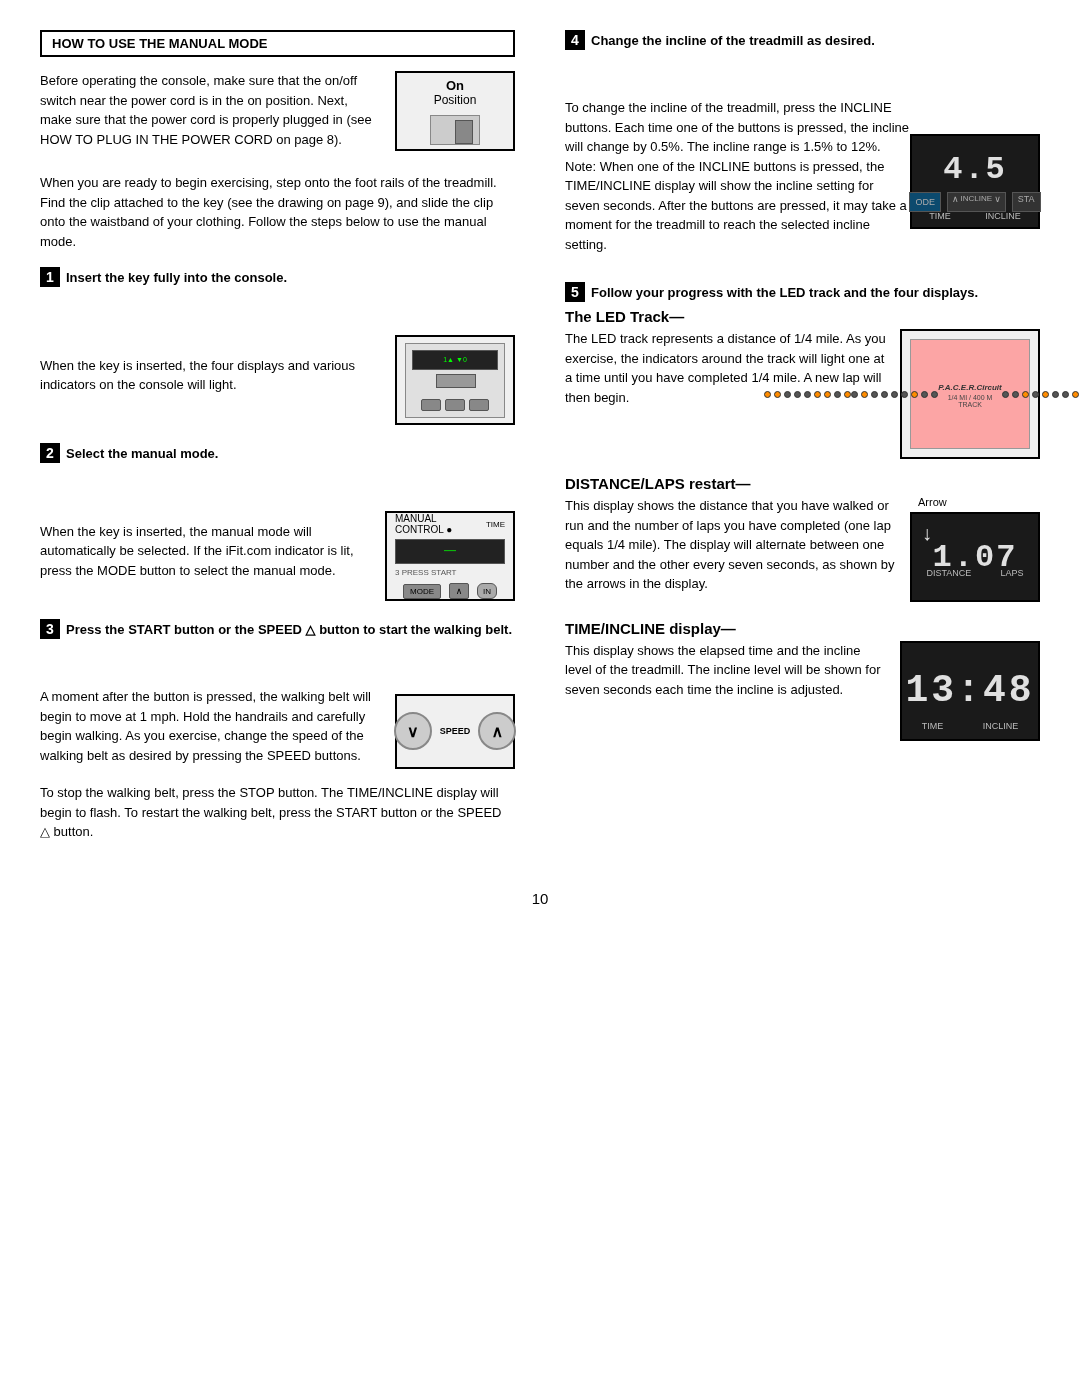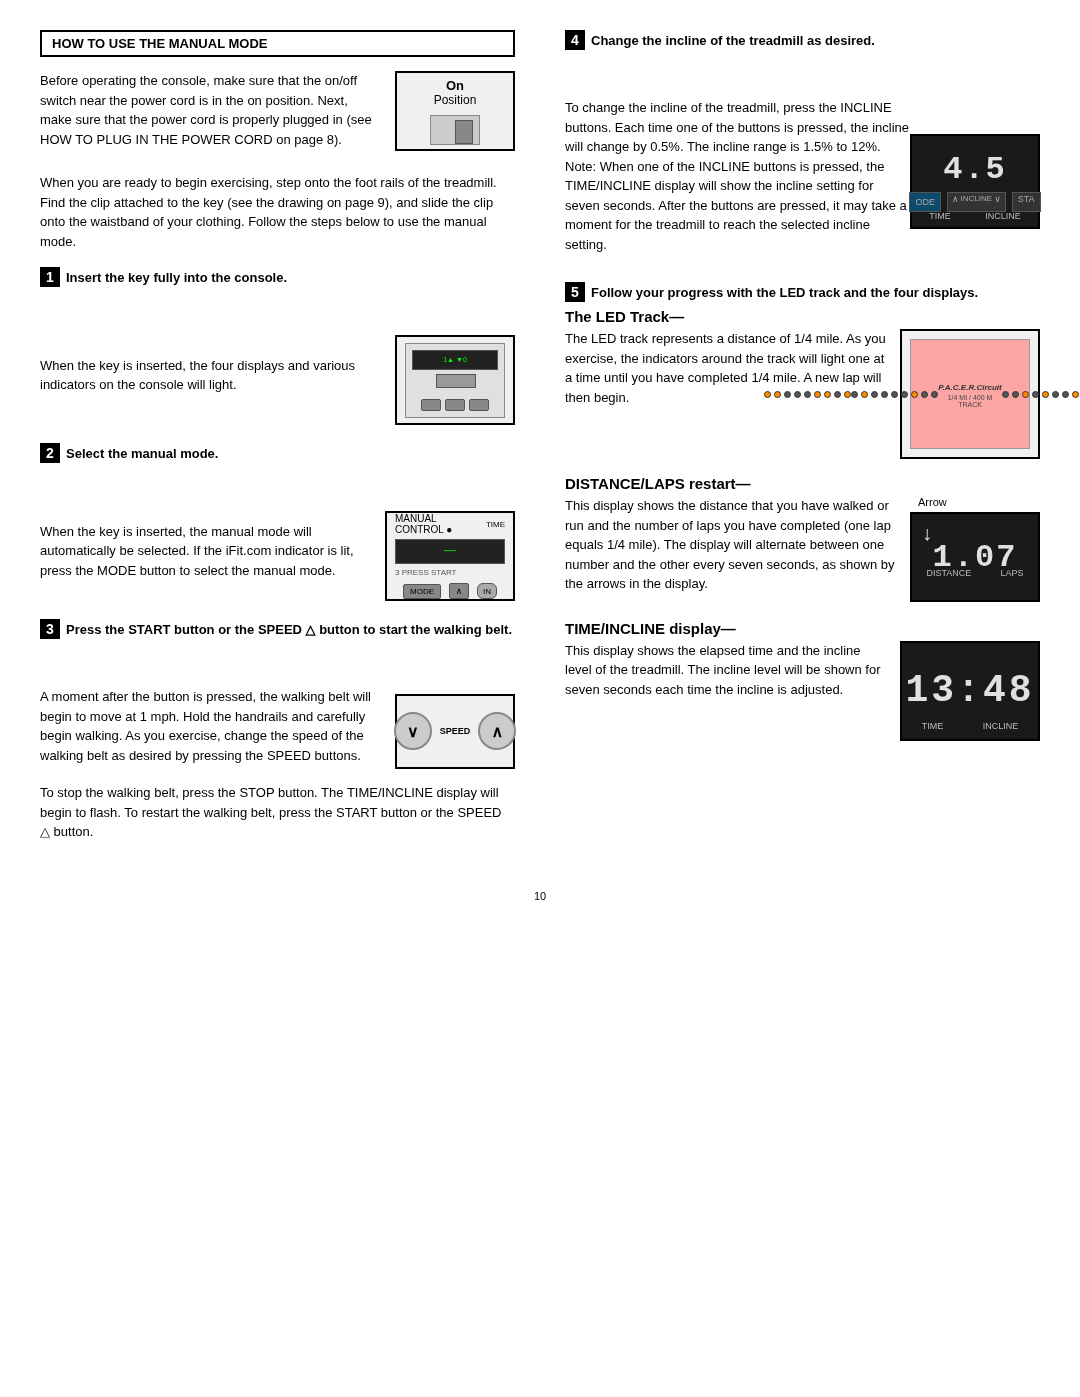--- a/index.html
+++ b/index.html
@@ -387,21 +387,21 @@
     }
     .display-section-content {
       display: flex;
       gap: 12px;
       align-items: flex-start;
     }
 
     .page-number {
       text-align: center;
       margin-top: 30px;
-      font-size: 11px;
+      font-size: 15px;
     }
 
     .intro-text {
       display: flex;
       gap: 14px;
       align-items: flex-start;
       margin-bottom: 14px;
     }
 
     .bold { font-weight: bold; }

